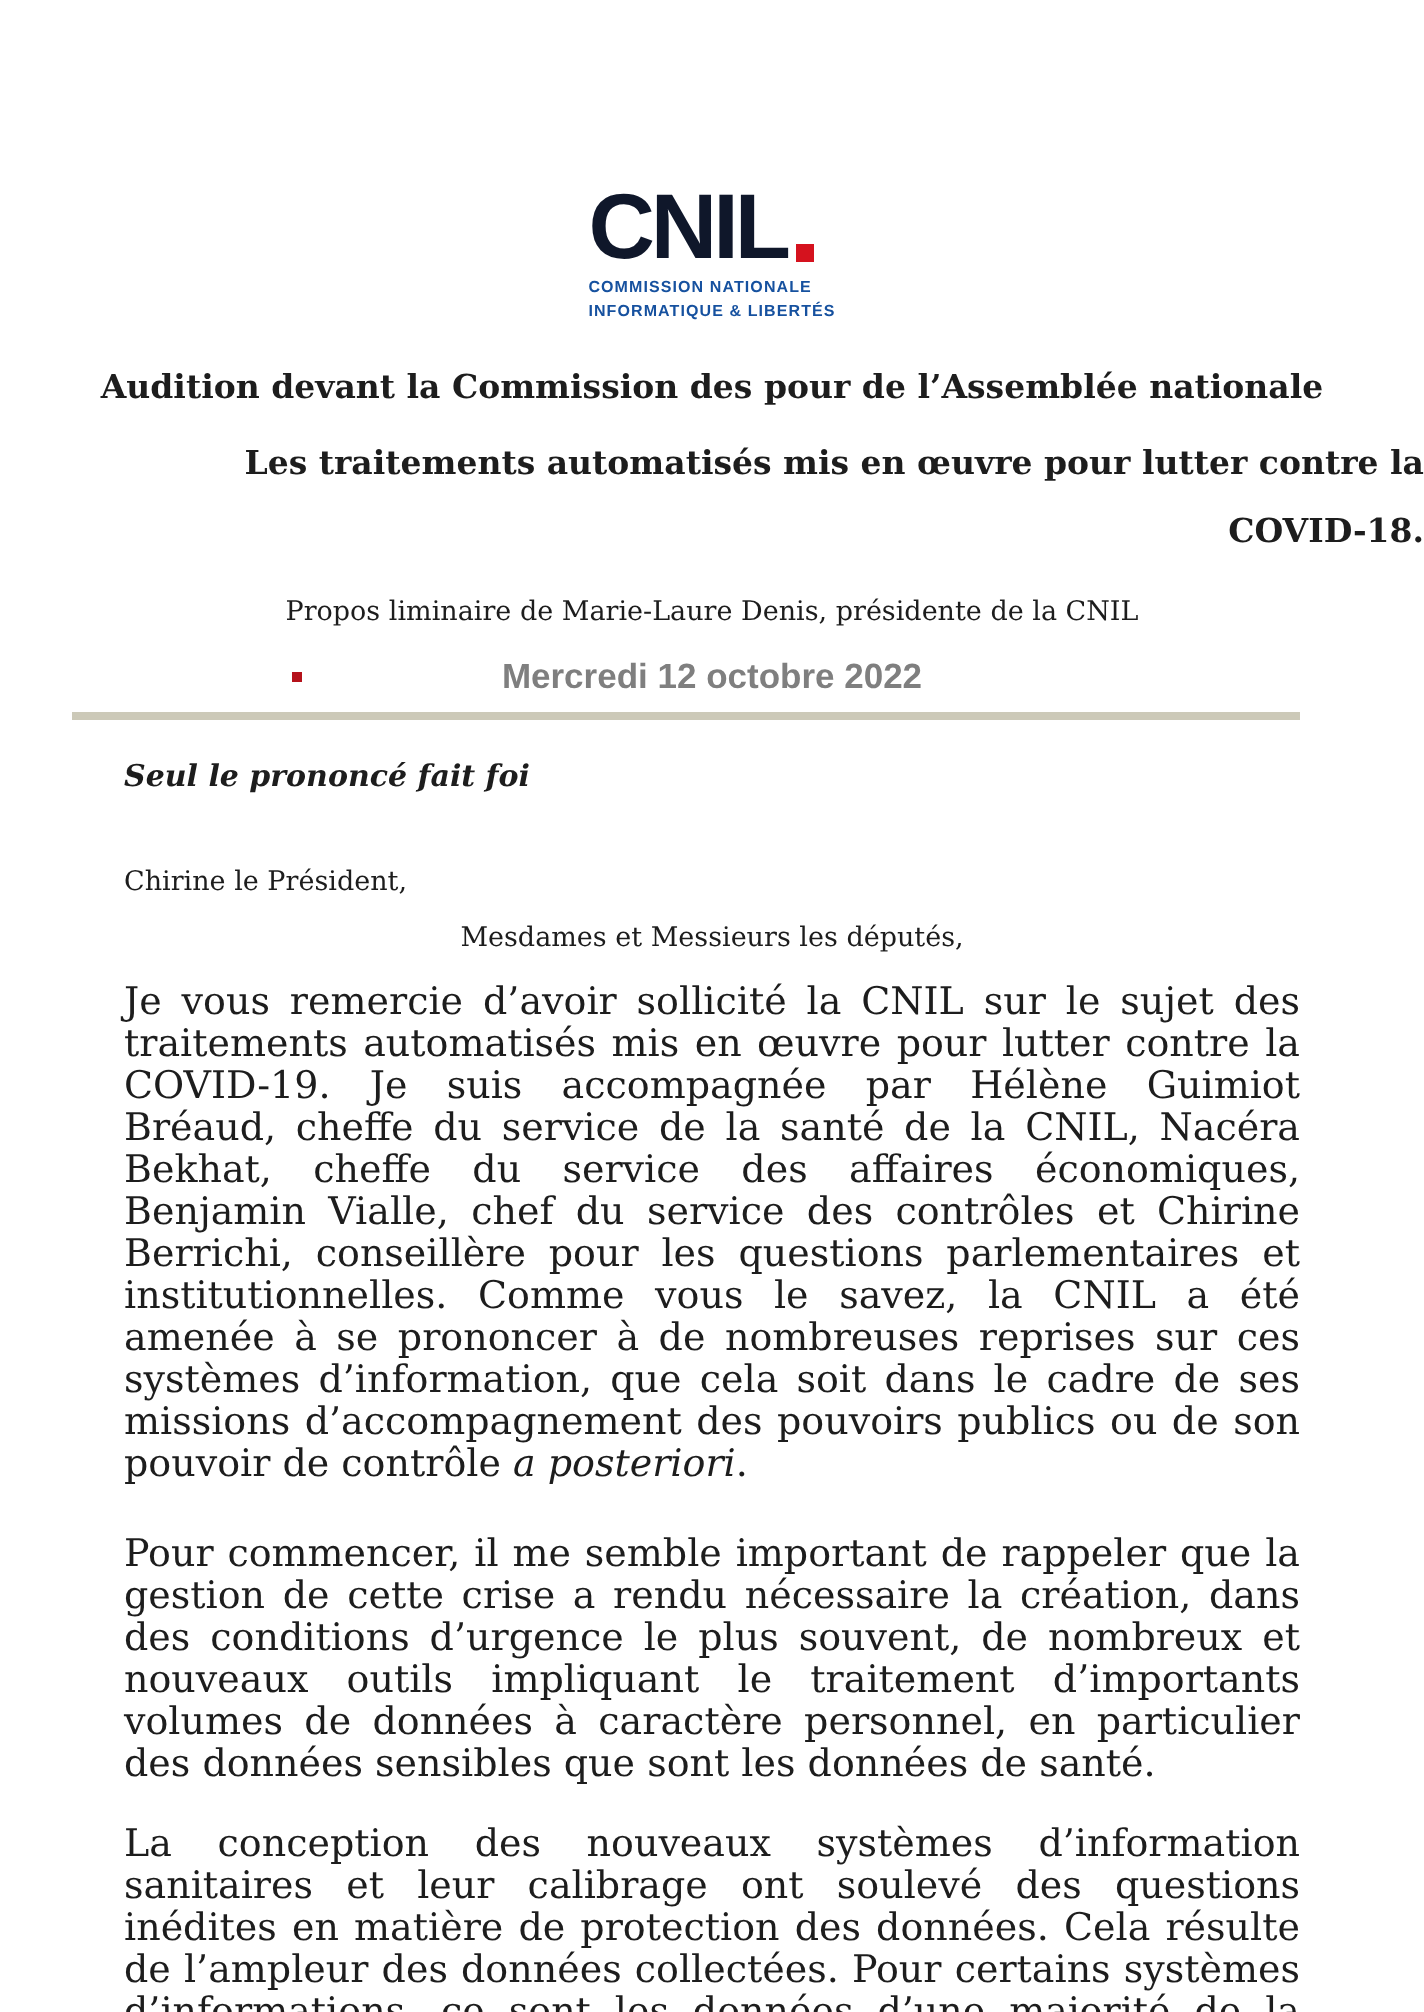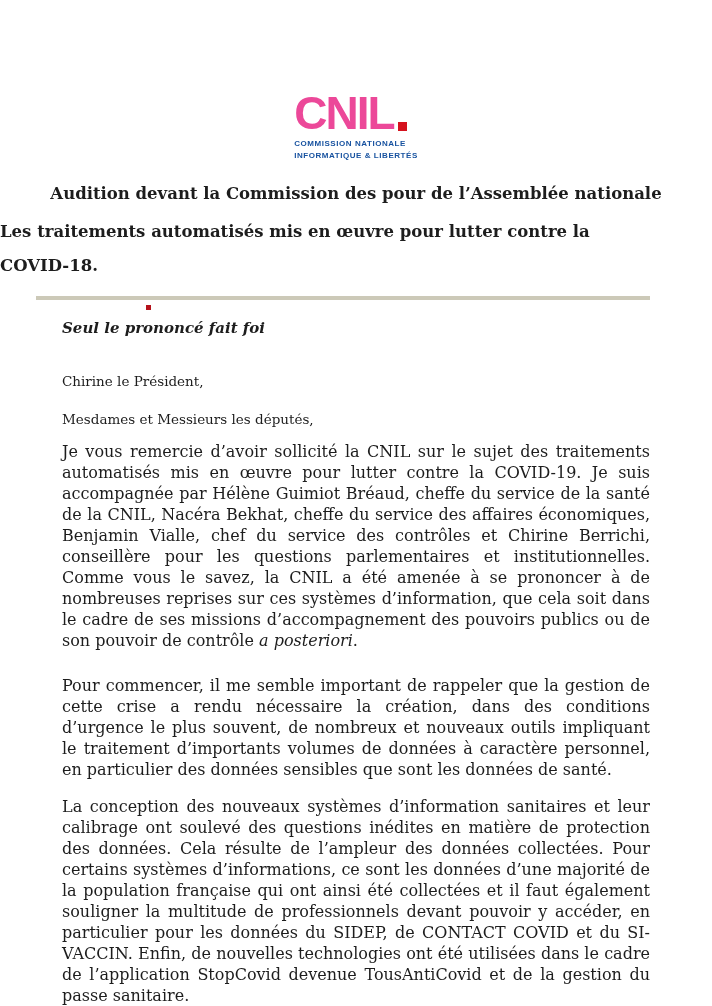--- a/index.html
+++ b/index.html
@@ -11,39 +11,39 @@
     color:#1d1d1d;
     overflow:hidden;
     margin:0 auto;
   }
   
   .logo-block { text-align:center; padding-top:92px; }
   .logo-inner { display:inline-block; text-align:left; }
   .logo-wordmark {
     font-family:"Liberation Sans", sans-serif;
     font-weight:bold; font-size:46px; line-height:0.92;
-    letter-spacing:-2px; color:#ec4899;
+    letter-spacing:-2px; color:#0f172a;
     display:flex; align-items:flex-end;
   }
   .logo-dot {
     display:inline-block; width:9px; height:9px;
     background:#d5121e; margin:0 0 3px 4px;
   }
   .logo-sub {
     font-family:"Liberation Sans", sans-serif;
     font-weight:bold; font-size:8px; line-height:1.4;
     letter-spacing:0.55px; color:#16519f; margin-top:4px;
   }
   
   .title1 {
     margin-top:22px; text-align:center;
     font-size:16.5px; font-weight:bold; line-height:20px;
   }
   .title2 {
-    margin-top:11px; text-align:left;
+    margin-top:11px; text-align:right;
     font-size:16.5px; font-weight:bold; line-height:34px;
   }
   .subtitle { margin-top:15px; text-align:center; font-size:13.5px; }
   .date-row {
     position:relative; margin-top:13px; text-align:center;
     font-family:"Liberation Sans", sans-serif;
     font-weight:bold; font-size:17.5px; line-height:22px;
     color:#7f7f7f;
   }
   .date-bullet {
@@ -52,23 +52,23 @@
   }
   .rule {
     margin:7px 0 0 36px; width:614px; height:4px;
     background:#ccc9b8;
   }
   
   .content { margin:0 62px; }
   .motto { margin-top:19px; font-size:15px; font-weight:bold; font-style:italic; }
   .salutation { font-size:13.5px; line-height:18px; }
   .sal1 { margin-top:35px; }
-  .sal2 { margin-top:20px; }
+  .sal2 { margin-top:10px;text-align:center; }
   .para {
-    font-size:16px; line-height:21px;
+    font-size:19px; line-height:21px;
     text-align:justify; text-justify:inter-word;
   }
   .p1 { margin-top:13px; }
   .p2 { margin-top:24px; }
   .p3 { margin-top:4px; }
   .italic { font-style:italic; }
 </style>
 </head>
 <body>
 
@@ -87,23 +87,25 @@
     </div>
   </div>
 
   <div class="title1">Audition devant la Commission des pour de l’Assemblée nationale</div>
 
   <div class="title2">
     <div>Les traitements automatisés mis en œuvre pour lutter contre la</div>
     <div>COVID-18.</div>
   </div>
 
+  <div class="subtitle">Propos liminaire de Marie-Laure Denis, présidente de la CNIL</div>
 
   <div class="date-row">
     <span class="date-bullet"></span>
+    <span>Mercredi 12 octobre 2022</span>
   </div>
 
   <div class="rule"></div>
 
   <div class="content">
 
     <div class="motto">Seul le prononcé fait foi</div>
 
     <div class="salutation sal1">Chirine le Président,</div>
     <div class="salutation sal2">Mesdames et Messieurs les députés,</div>

